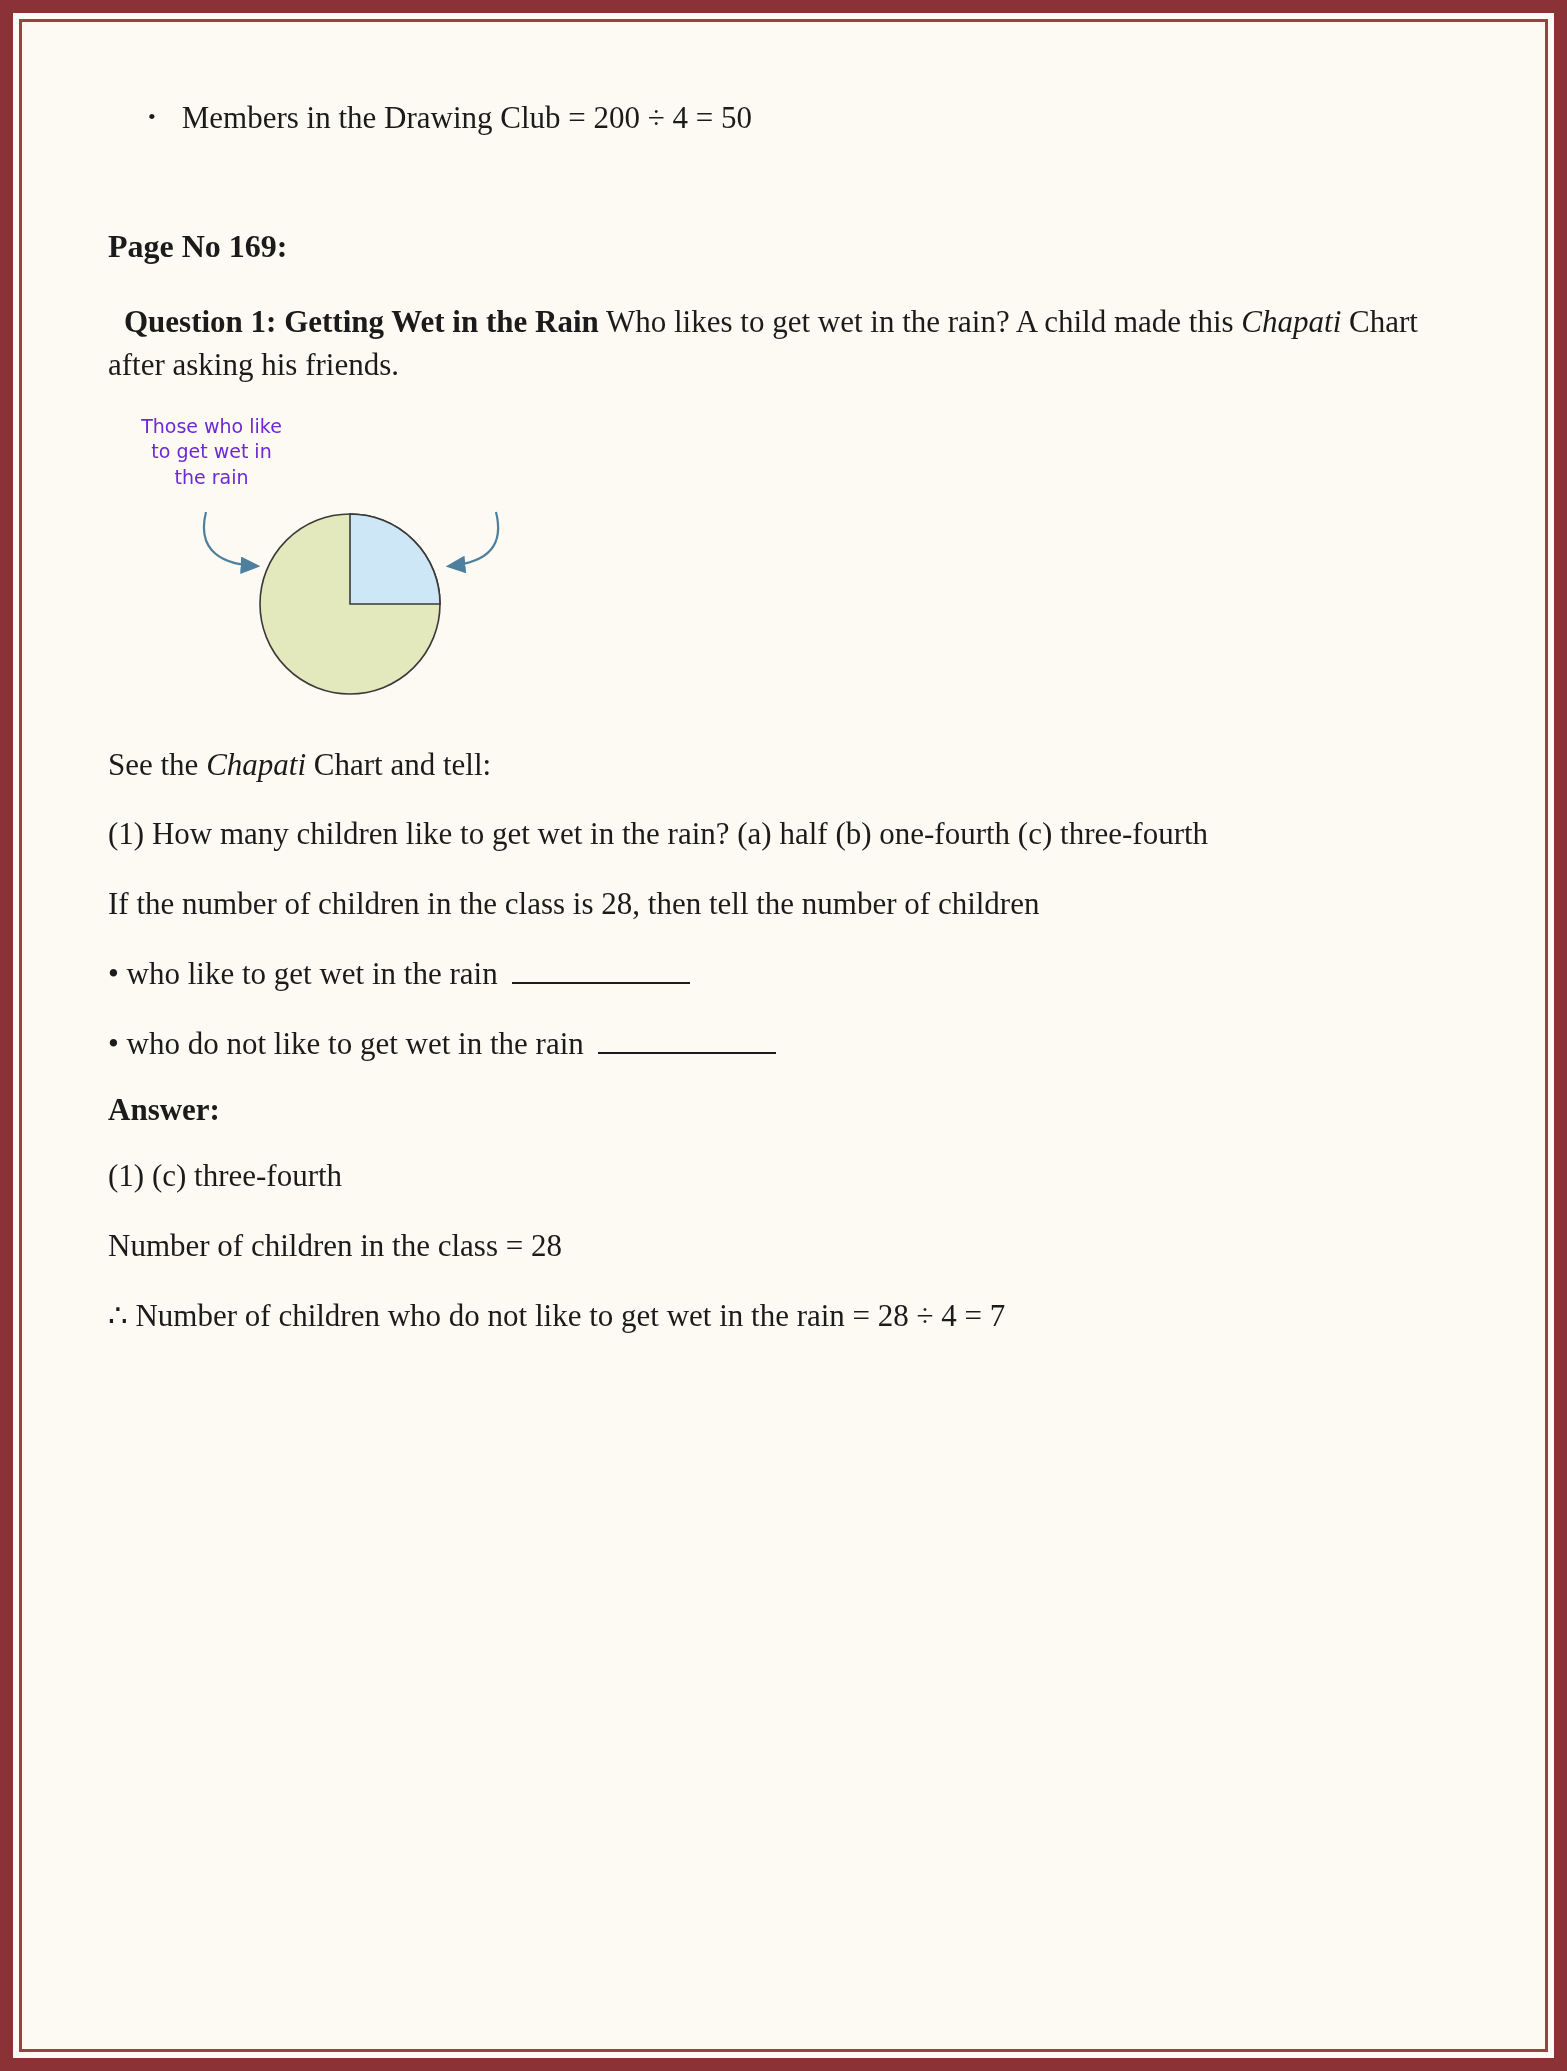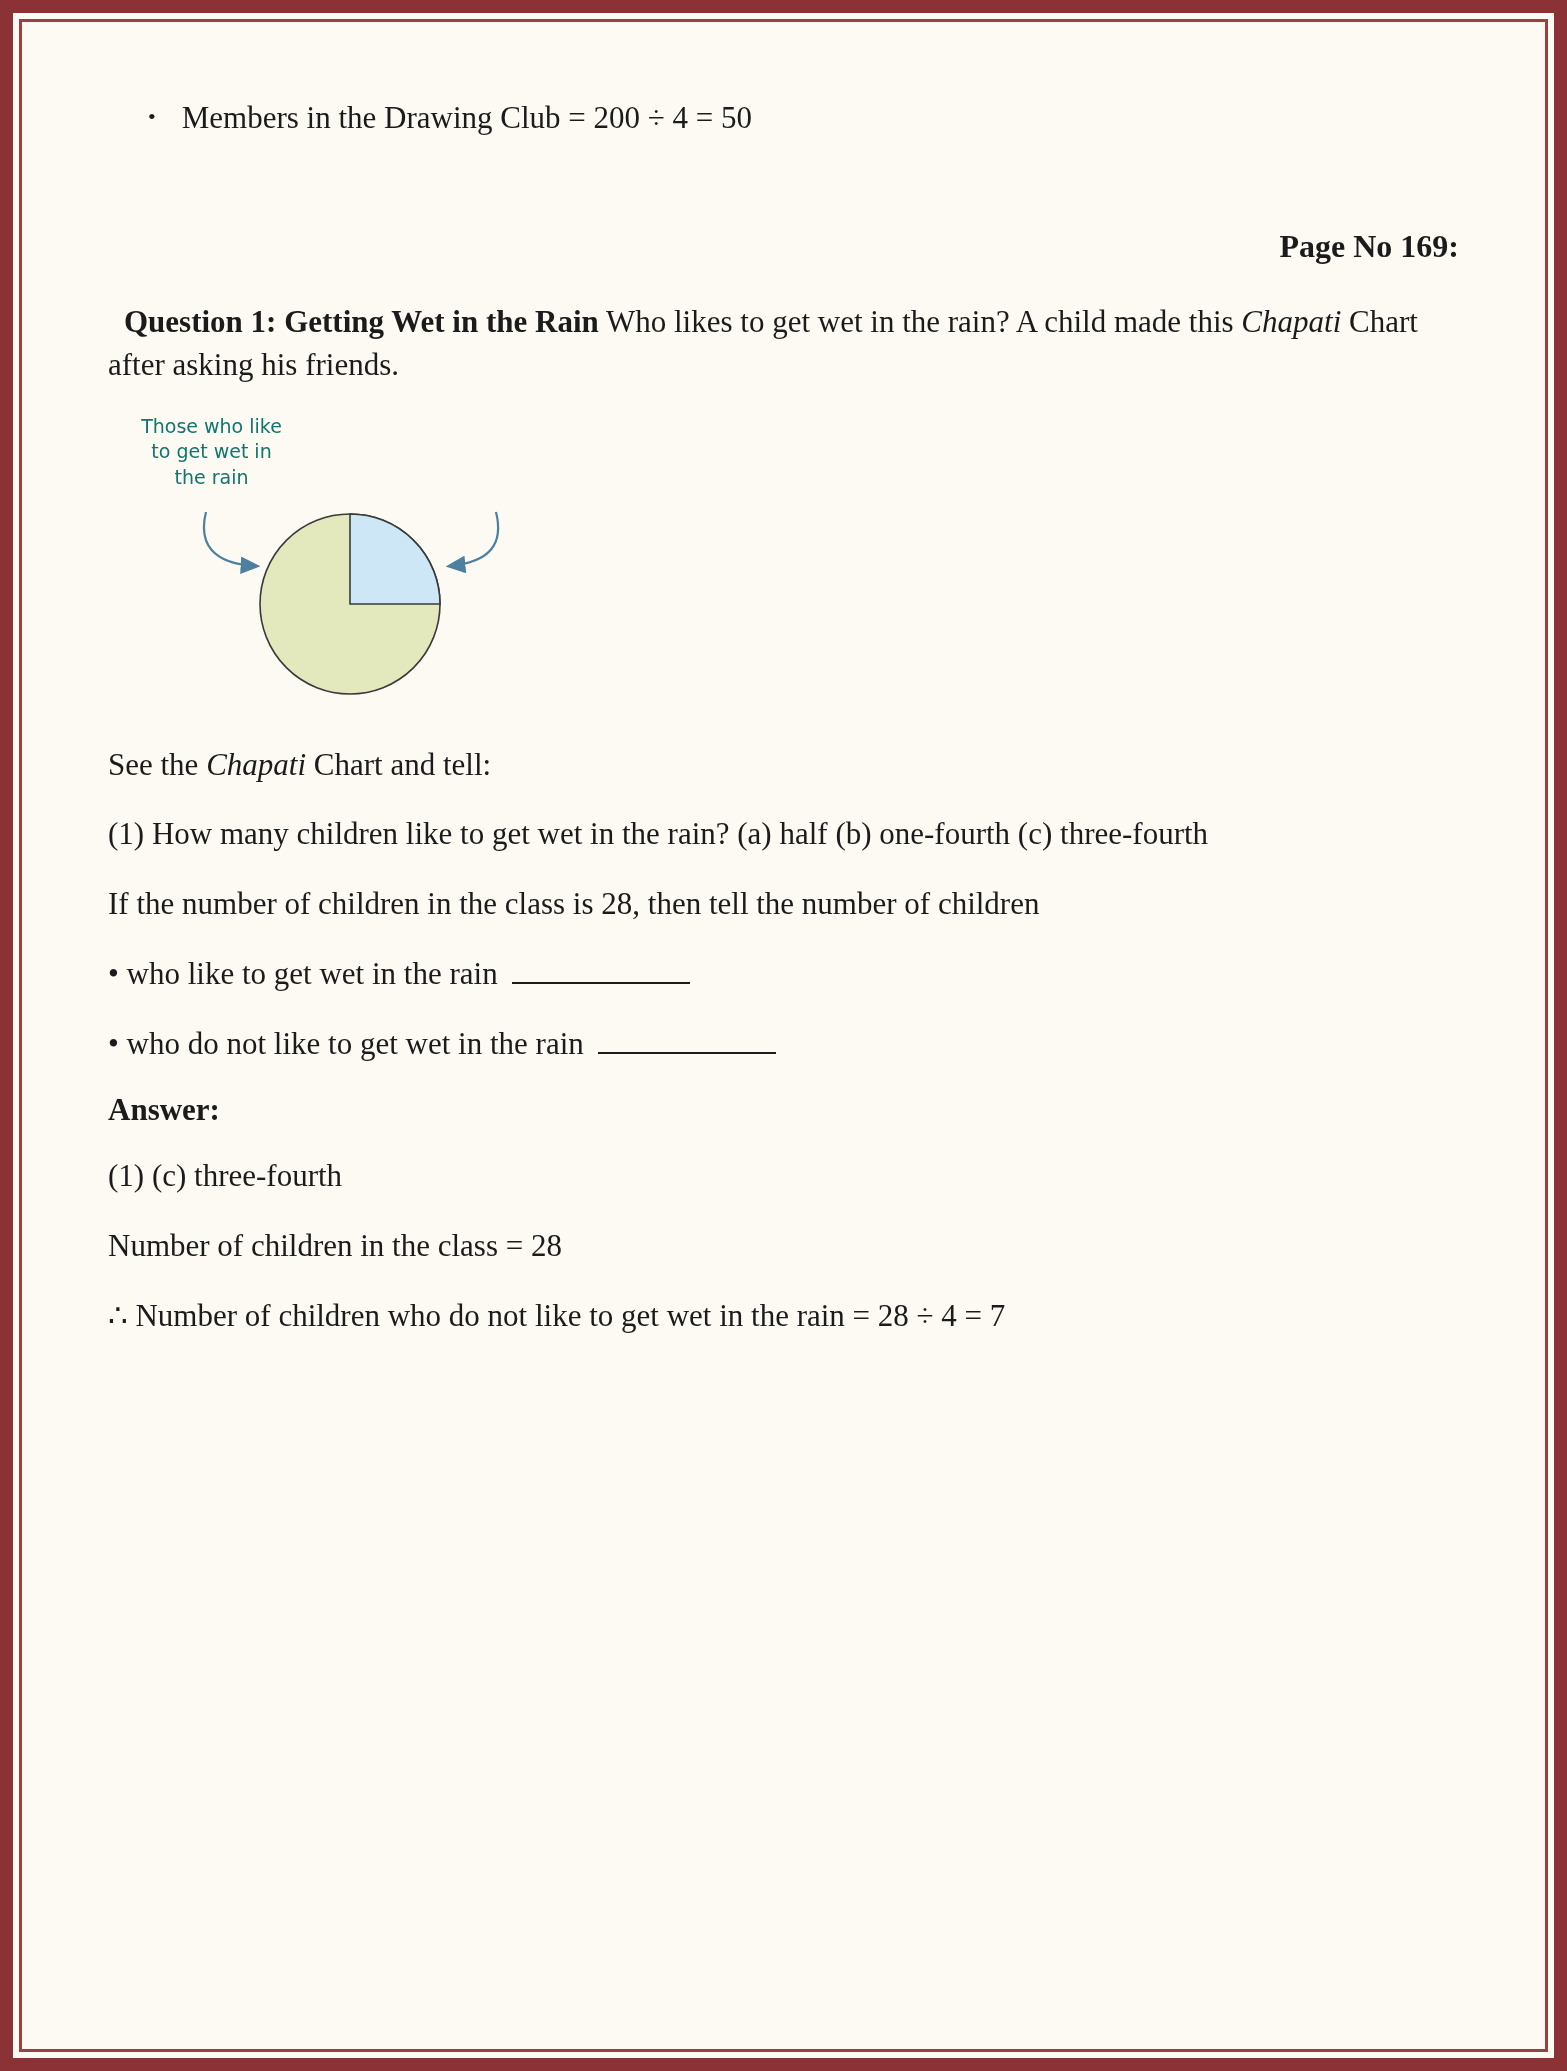--- a/index.html
+++ b/index.html
@@ -32,21 +32,21 @@
     margin: 0 0 0 40px;
     font-size: 31px;
   }
   .bullet-glyph {
     font-size: 22px;
     margin-right: 26px;
     position: relative;
     top: -4px;
   }
   .page-heading {
-    text-align: right;
+    text-align: left;
     font-weight: bold;
     font-size: 32px;
     margin: 92px 0 36px 0;
   }
   p.body-text {
     font-size: 31px;
     line-height: 1.38;
     margin: 0 0 27px 0;
     max-width: 1360px;
   }
@@ -60,21 +60,21 @@
     margin: 6px 0 30px 10px;
   }
   .chart-label {
     position: absolute;
     top: 0;
     width: 175px;
     text-align: center;
     font-family: "DejaVu Sans", sans-serif;
     font-size: 19px;
     line-height: 1.35;
-    color: #0f766e;
+    color: #6d28d9;
   }
   .chart-label.left { left: 6px; }
   .chart-label.right { left: 296px; }
   .chart-svg { position: absolute; left: 0; top: 0; }
   
   .blank {
     display: inline-block;
     width: 178px;
     border-bottom: 2px solid #1b1b1b;
     height: 1em;

